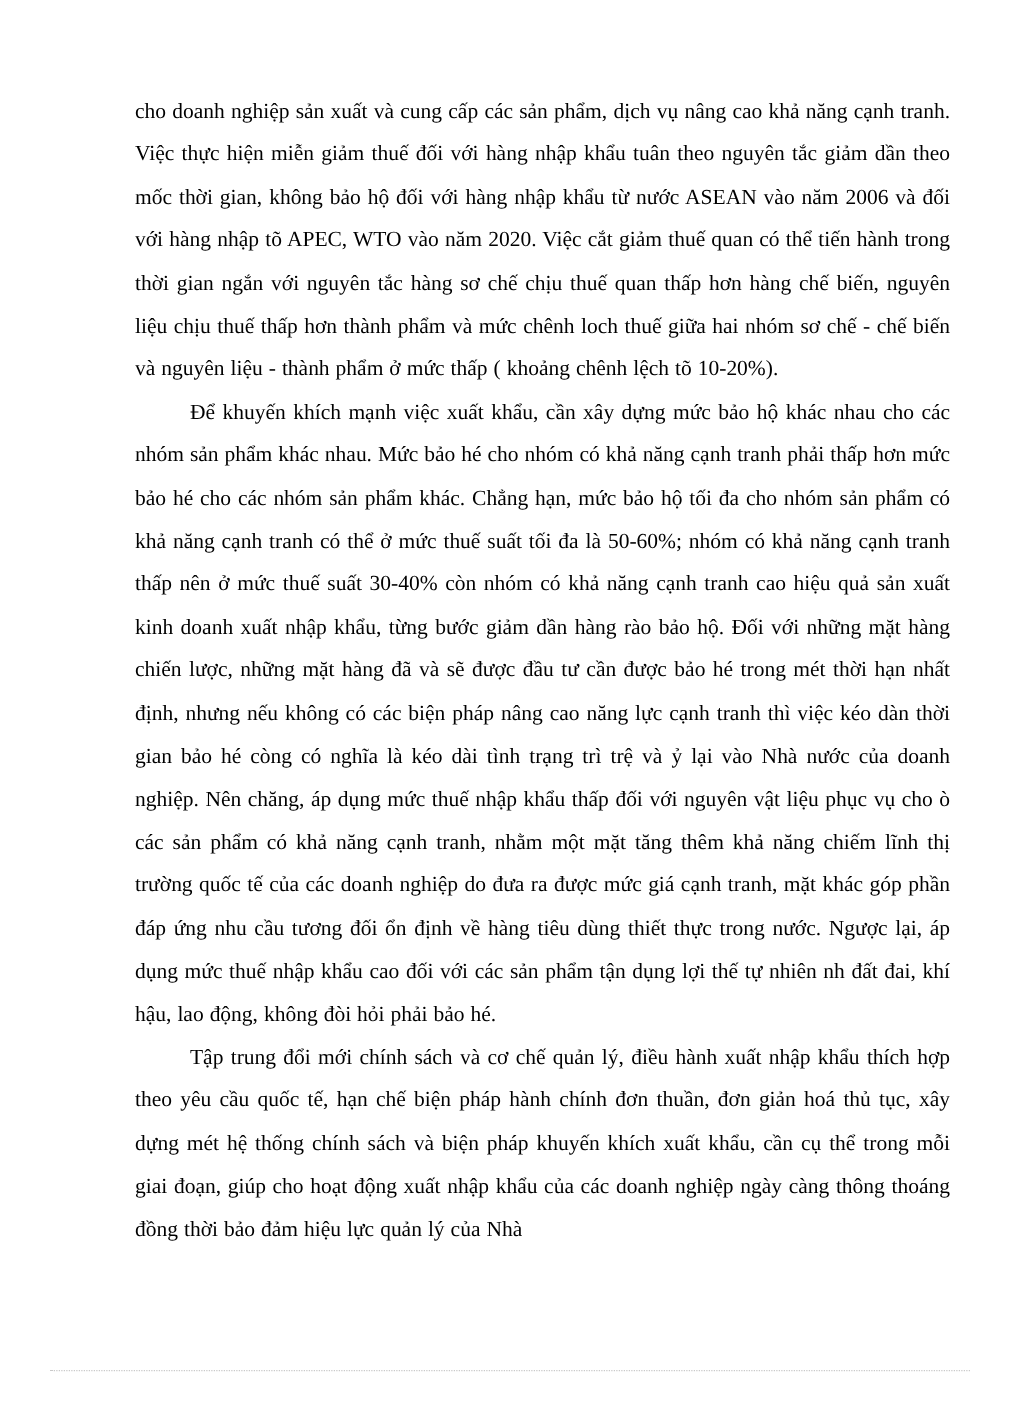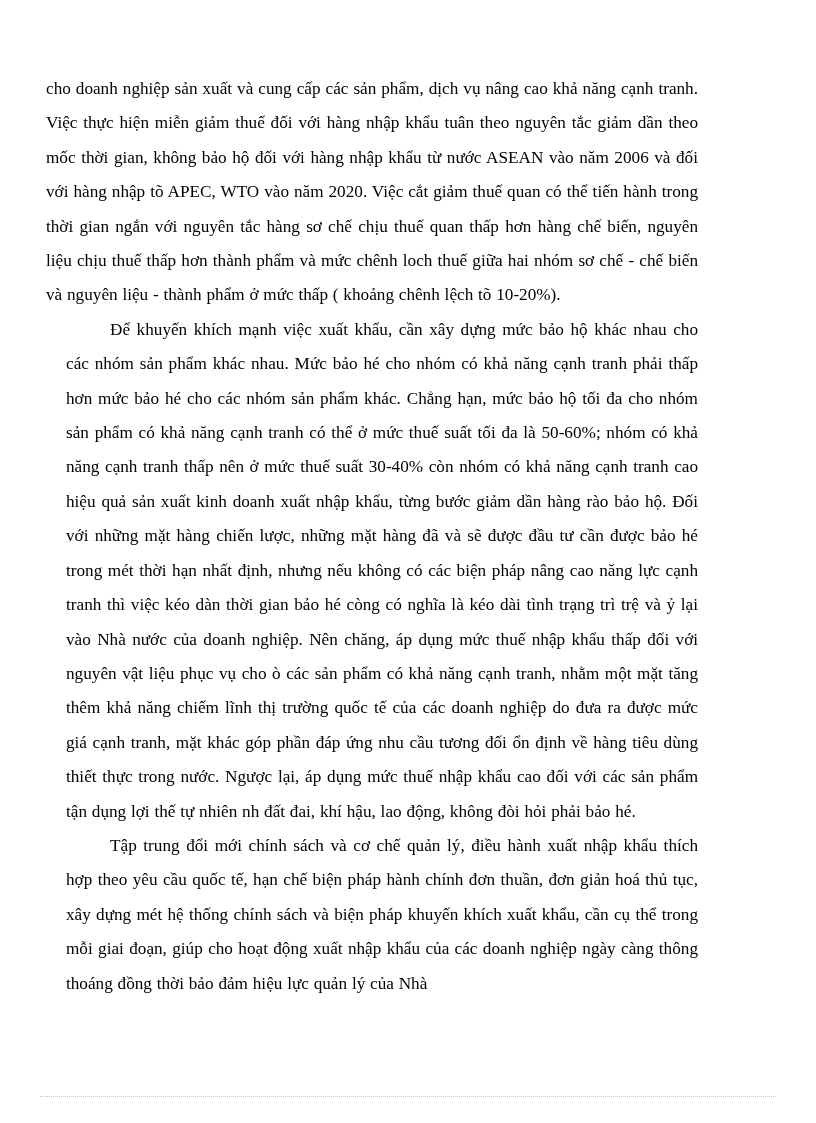--- a/index.html
+++ b/index.html
@@ -12,39 +12,38 @@
     height: 1123px;
     font-family: "Liberation Serif", "DejaVu Serif", serif;
     color: #000000;
     position: relative;
     overflow: hidden;
   }
   .page {
     box-sizing: border-box;
     width: 816px;
     height: 1123px;
-    padding: 72px 56px 40px 46px;
+    padding: 72px 56px 40px 108px;
     position: relative;
   }
   .doc-body {
     width: 652px;
     margin: 0;
   }
   p.para {
     margin: 0;
     font-size: 17.2px;
     line-height: 34.4px;
     text-align: justify;
     text-justify: inter-word;
     text-indent: 0;
     word-spacing: 0.5px;
   }
   p.para.indent {
     text-indent: 44px;
-    margin-left: 20px;
   }
   .footer-rule {
     position: absolute;
     left: 40px;
     right: 40px;
     bottom: 26px;
     border-top: 1px dotted #c9c9c9;
     height: 0;
   }
 </style>

